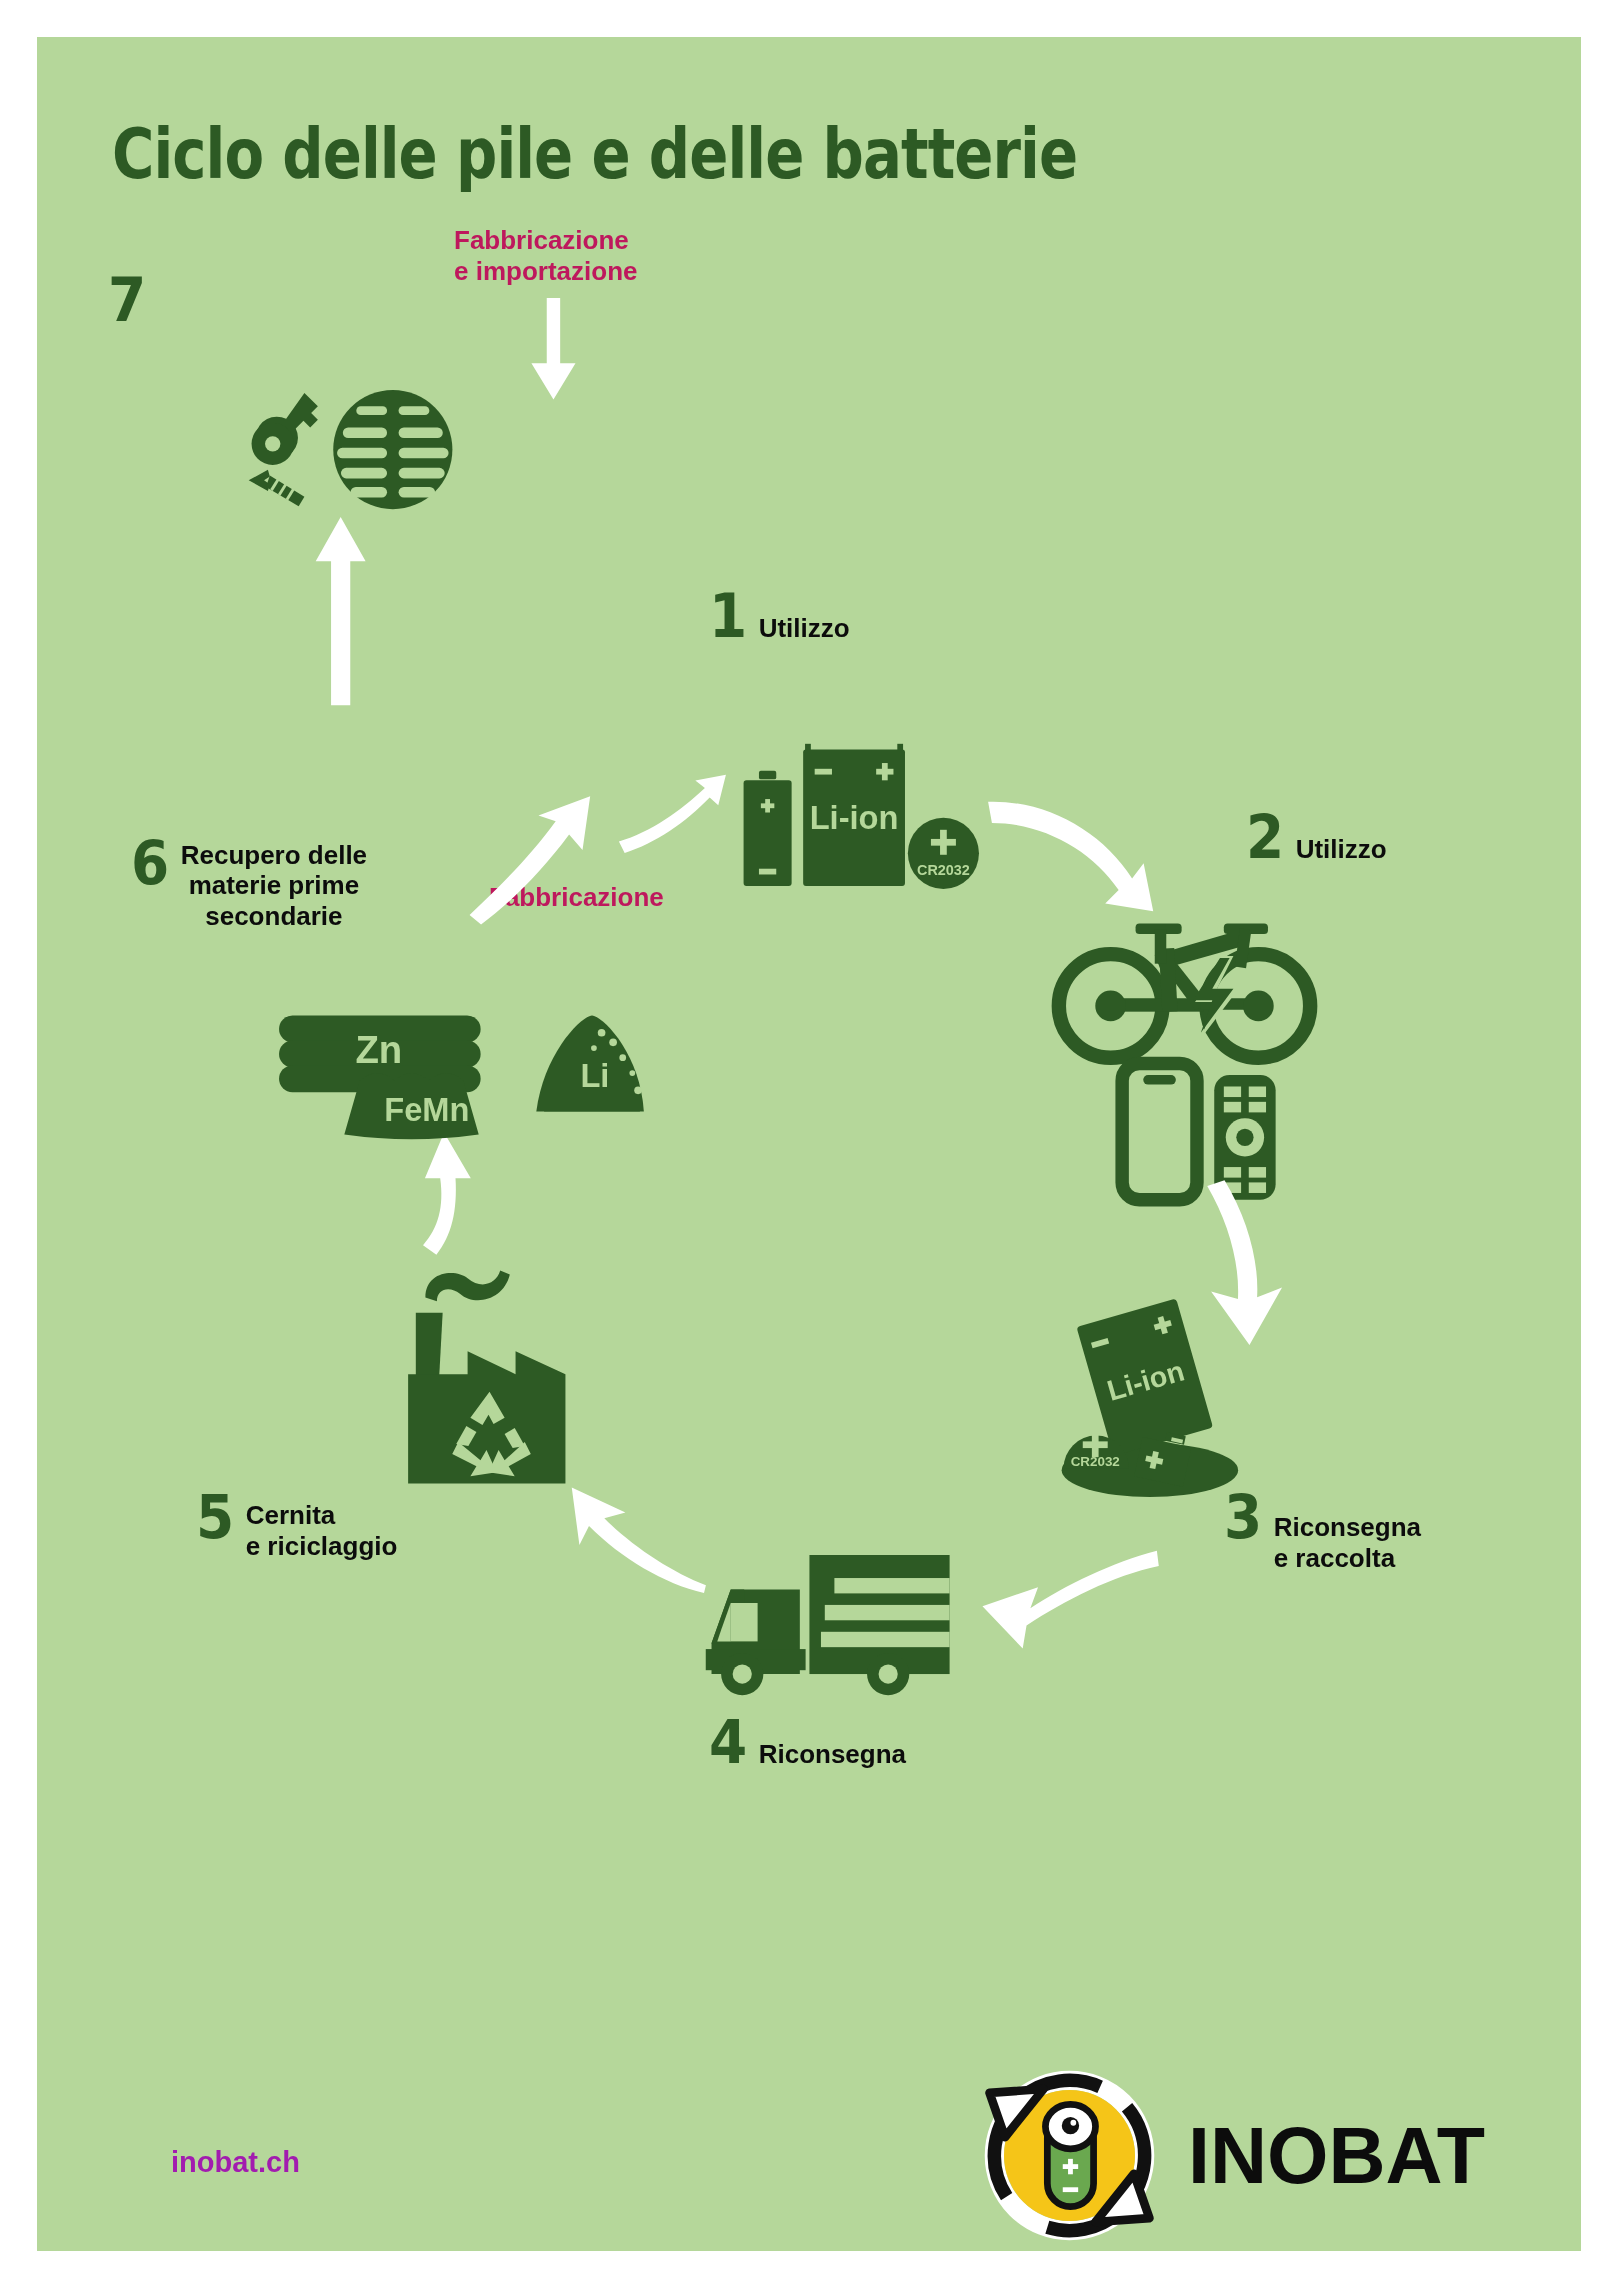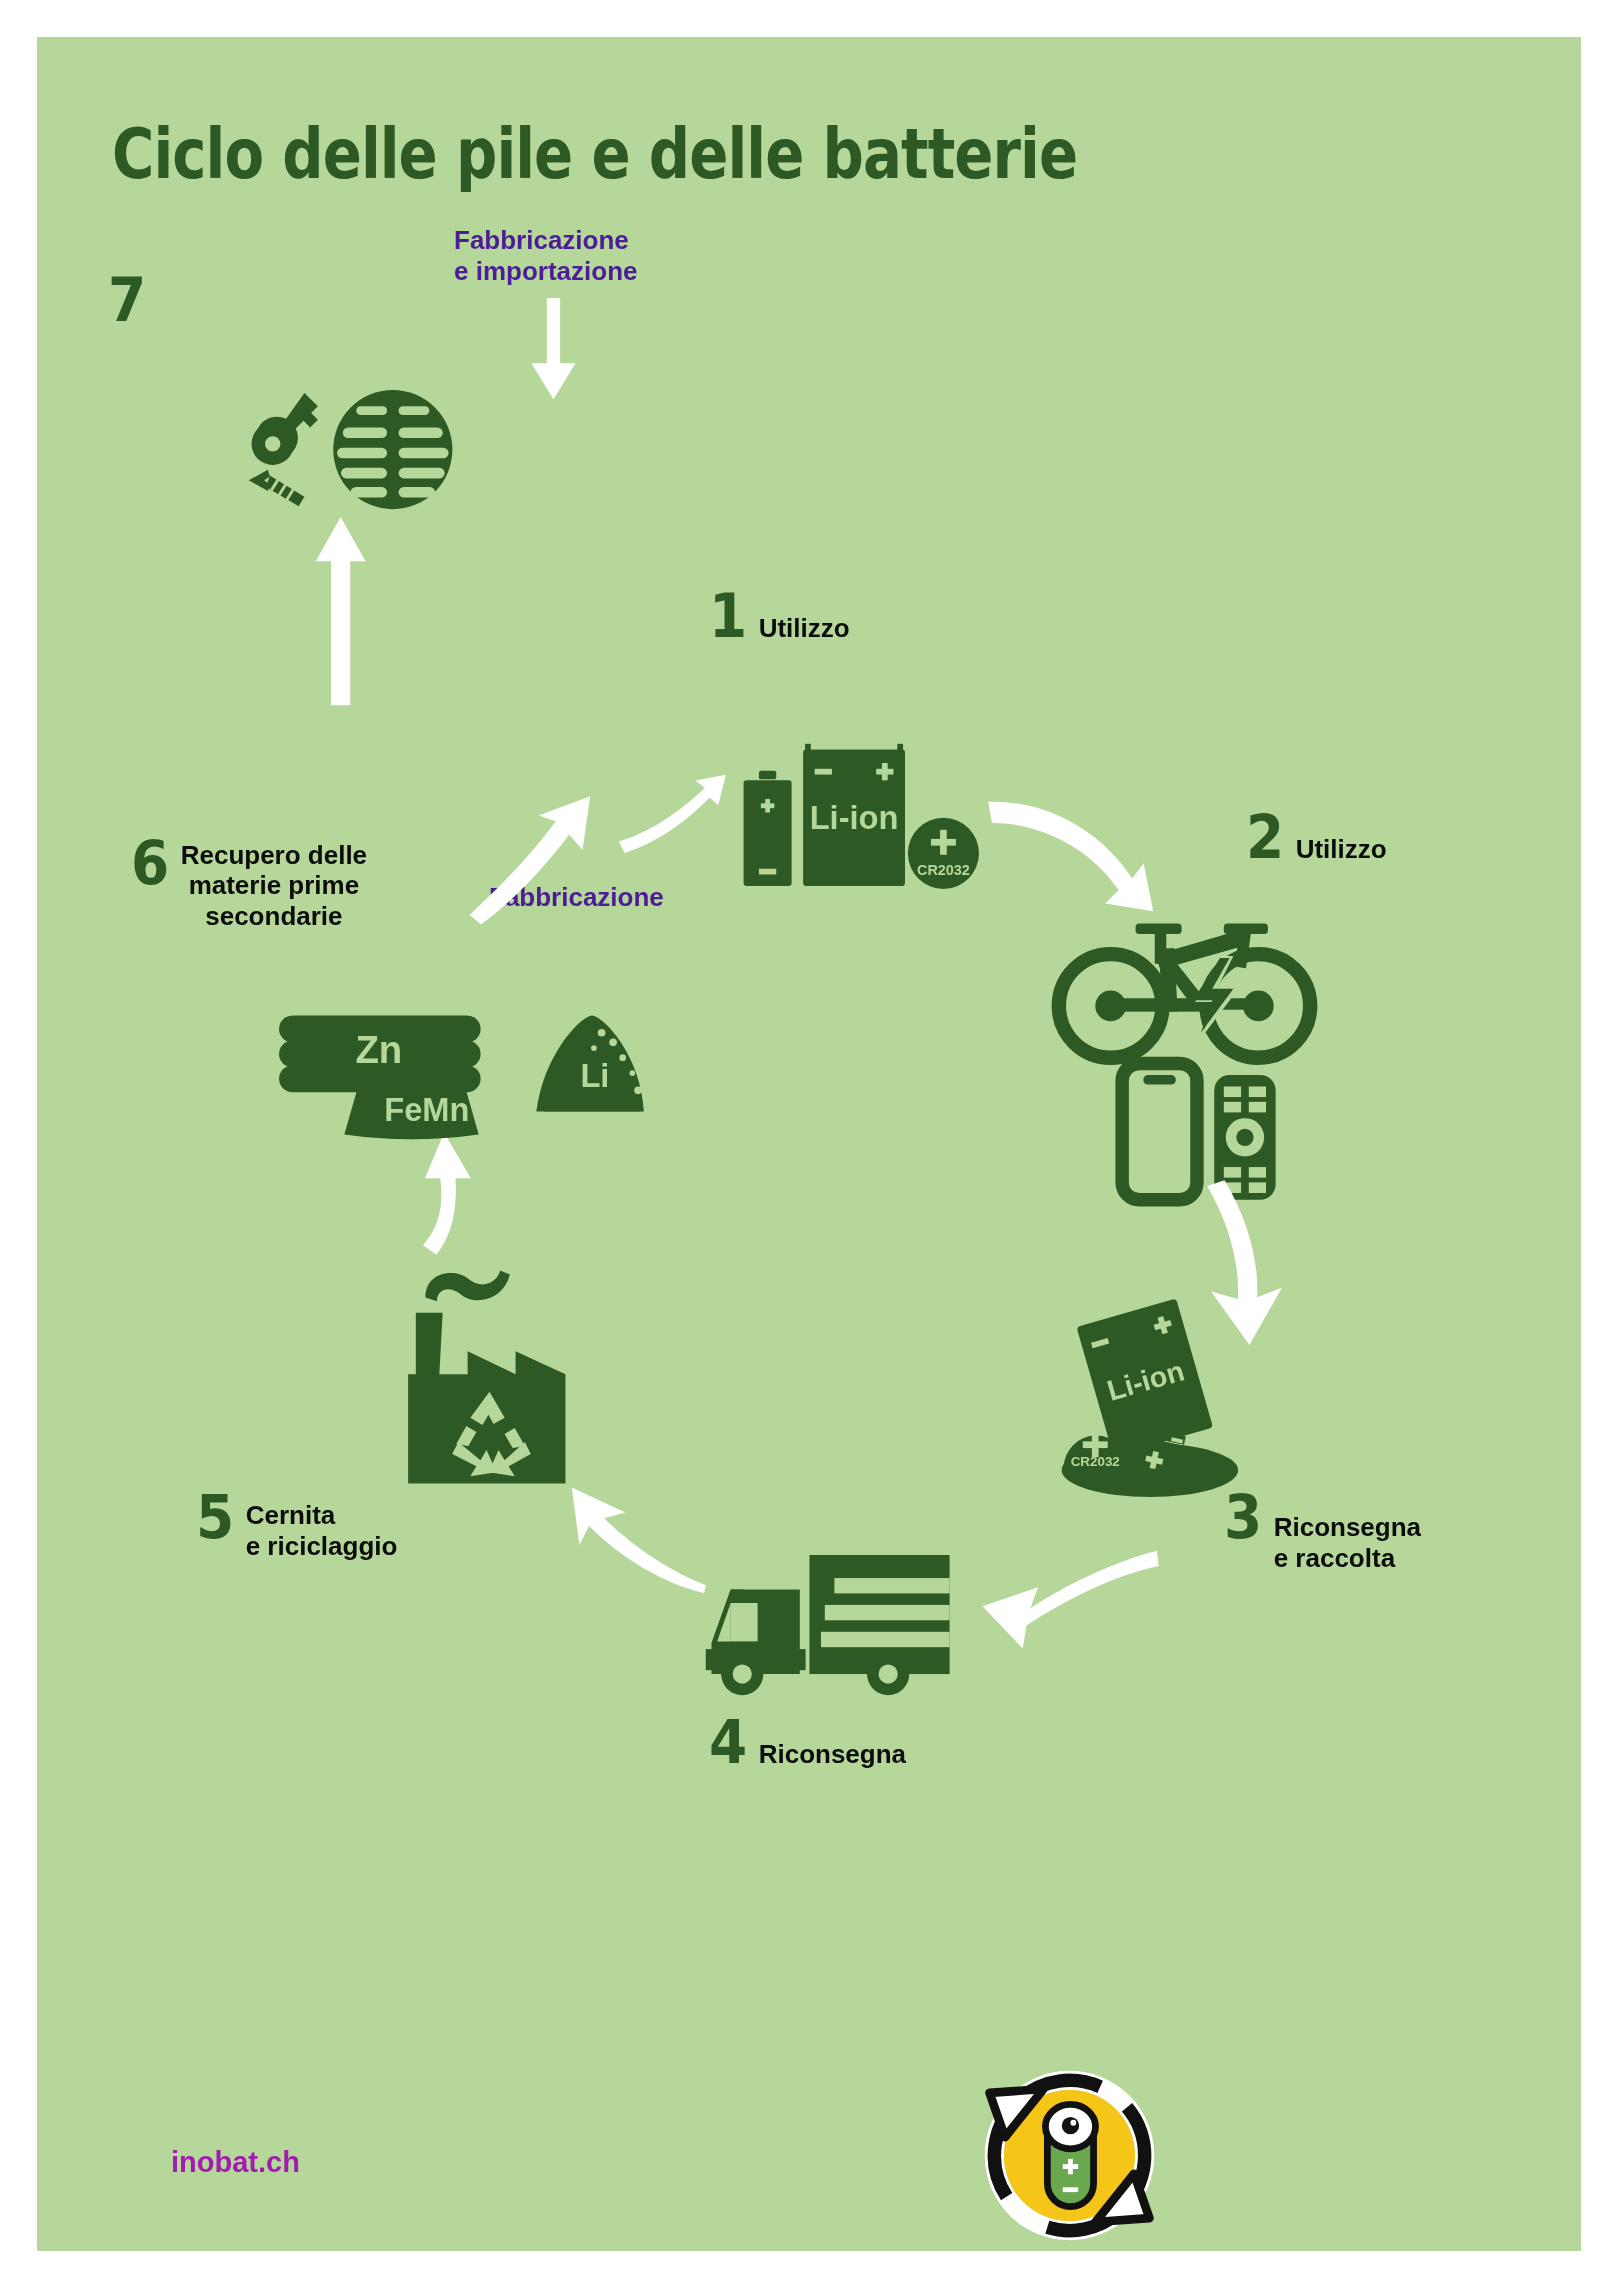--- a/index.html
+++ b/index.html
@@ -37,21 +37,21 @@
   }
   .bignum{
     color:#2d5a24;
     font-family:"DejaVu Sans Condensed","Liberation Sans Narrow","Liberation Sans",sans-serif;
     font-weight:bold;
     font-size:61px;
     line-height:1;
   }
   .row{display:flex;align-items:flex-start;}
   .plain{
-    color:#4c1d95;font-weight:bold;font-size:26px;line-height:1.18;white-space:pre-line;
+    color:#be185d;font-weight:bold;font-size:26px;line-height:1.18;white-space:pre-line;
   }
   #footerurl{
     left:134px;top:2109px;
     color:#a21caf;font-weight:bold;font-size:29px;
   }
   #brandword{
     color:#0c0c0c;
     font-weight:bold;
     font-size:79px;
     letter-spacing:0px;
@@ -381,16 +381,17 @@
         <ellipse cx="96" cy="65" rx="26" ry="23" fill="#ffffff" stroke="#111111" stroke-width="7"></ellipse>
         <circle cx="96" cy="64" r="9" fill="#111111"></circle>
         <circle cx="99" cy="61" r="3" fill="#ffffff"></circle>
         <g fill="#ffffff">
           <rect x="88" y="104" width="16" height="5"></rect>
           <rect x="93.5" y="98.5" width="5" height="16"></rect>
           <rect x="88" y="128" width="16" height="5"></rect>
         </g>
       </g>
     </svg>
+    <div id="brandword" style="margin-left:27px;">INOBAT</div>
   </div>
 
 </div>
 
 
 </body></html>

